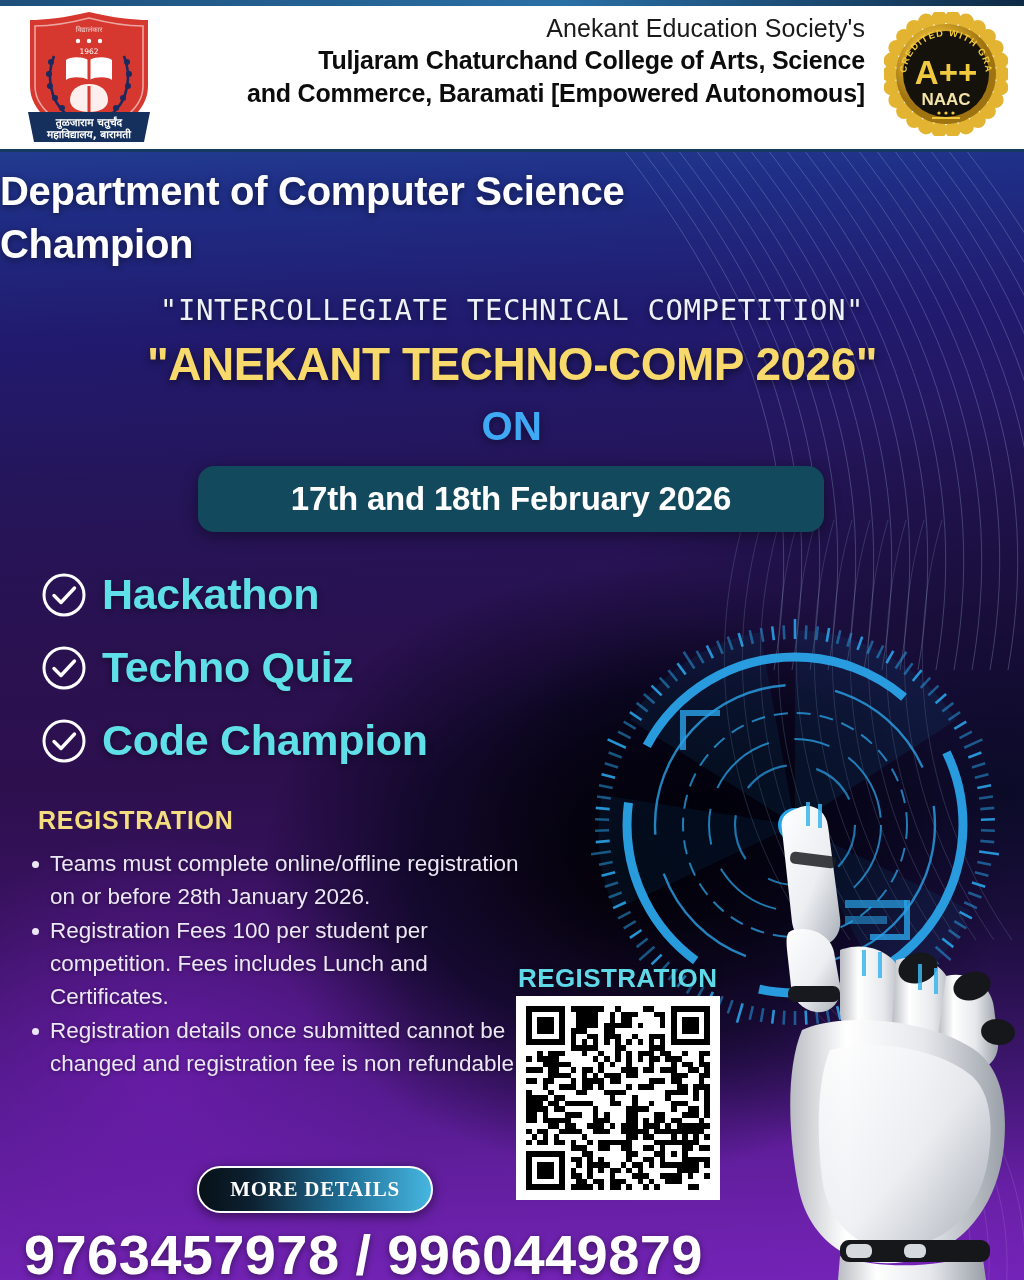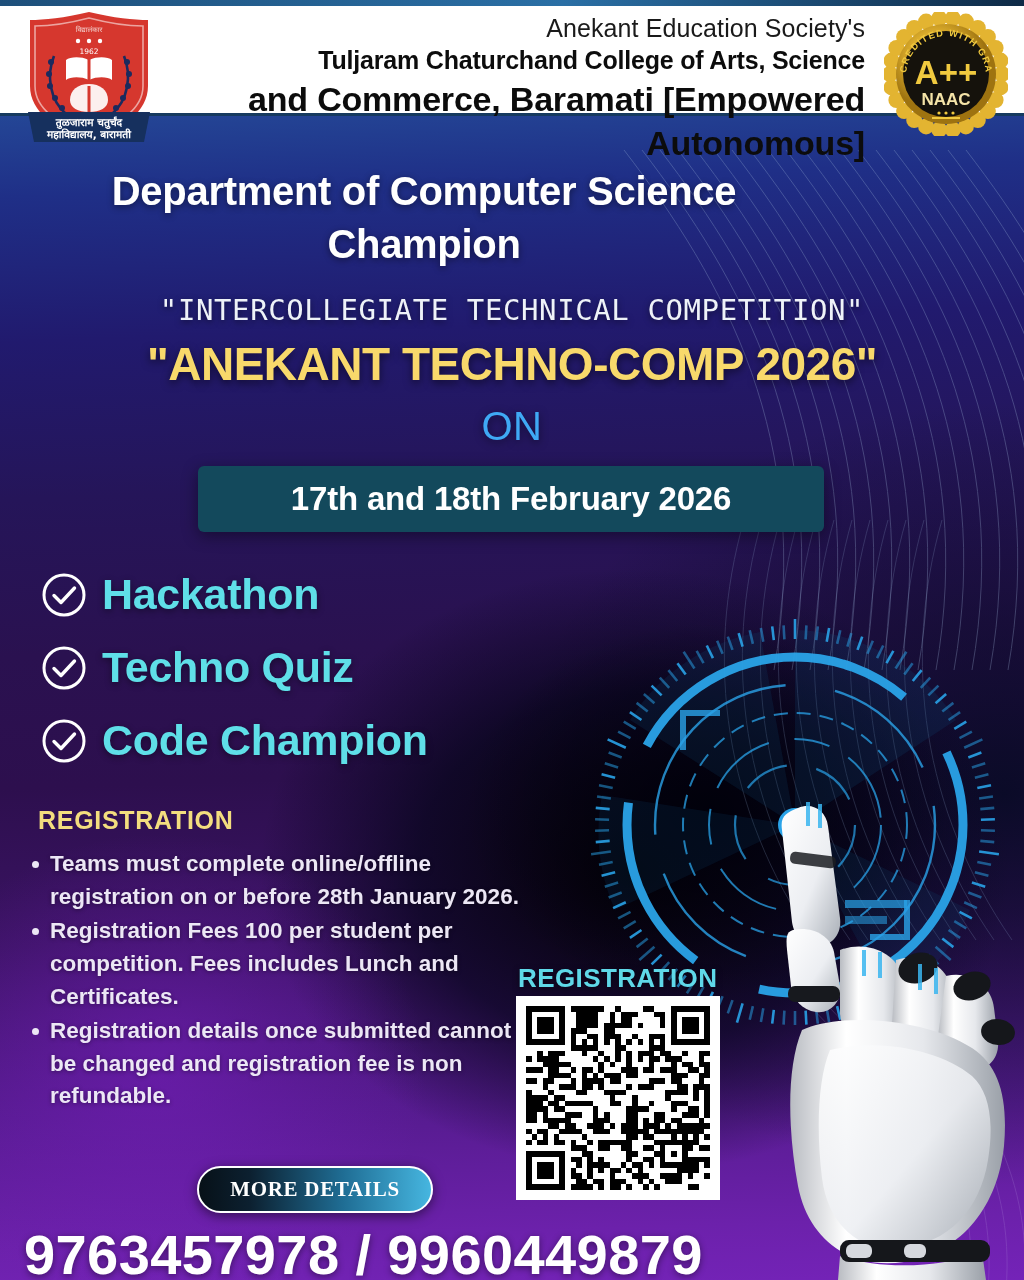--- a/index.html
+++ b/index.html
@@ -41,66 +41,66 @@
     background:radial-gradient(ellipse 340px 260px at 50% 50%, rgba(0,0,10,.90) 0%, rgba(0,0,10,0) 72%);
   }
 
   
   .bg-curves{position:absolute;right:0;top:150px;width:420px;height:520px;opacity:.55;}
   .bg-curves2{position:absolute;right:0;top:520px;width:340px;height:420px;opacity:.5;}
   .bg-curves3{position:absolute;right:0;top:1000px;width:220px;height:290px;opacity:.45;}
 
   
   .header{
-    position:absolute;left:0;top:0;width:1024px;height:116px;
+    position:absolute;left:0;top:0;width:1024px;height:152px;
     background:#ffffff;
     border-bottom:3px solid #163a5f;
     box-sizing:border-box;
     display:flex;align-items:center;
   }
   .header-topline{
     position:absolute;left:0;top:0;width:1024px;height:6px;
     background:linear-gradient(90deg,#1d4f7a,#2a6fa5 55%,#0e2a46);
   }
   .logo-left{position:absolute;left:18px;top:8px;width:142px;height:138px;}
   .naac{position:absolute;right:16px;top:12px;width:124px;height:124px;}
   .header-text{
     position:absolute;left:175px;top:14px;width:690px;
     text-align:right;color:#111;
   }
   .h-l1{font-size:25px;font-weight:400;letter-spacing:.1px;line-height:1.18;color:#1a1a1a;}
   .h-l2{font-size:25px;font-weight:800;line-height:1.32;color:#0c0c0c;letter-spacing:-.2px;}
-  .h-l3{font-size:34px;font-weight:800;line-height:1.32;color:#0c0c0c;letter-spacing:-.2px;}
+  .h-l3{font-size:25px;font-weight:800;line-height:1.32;color:#0c0c0c;letter-spacing:-.2px;}
 
   
   .dept{
-    position:absolute;left:0;top:165px;width:848px;text-align:center;
+    position:absolute;left:0;top:165px;width:848px;
     color:#ffffff;font-size:40px;font-weight:800;line-height:1.32;
     letter-spacing:-.3px;
     text-shadow:0 2px 7px rgba(0,0,0,.45);
   }
   .subtitle{
     position:absolute;left:0;top:293px;width:1024px;text-align:center;
     color:#eef2f8;font-size:29px;font-weight:400;letter-spacing:.6px;
     font-family:"DejaVu Sans Mono",monospace;
     text-shadow:0 2px 6px rgba(0,0,0,.5);
   }
   .eventname{
     position:absolute;left:0;top:337px;width:1024px;text-align:center;
     color:#f8d96b;font-size:46px;font-weight:800;letter-spacing:-.5px;
     text-shadow:0 3px 9px rgba(0,0,0,.55);
   }
   .on{
     position:absolute;left:0;top:404px;width:1024px;text-align:center;
-    color:#3fa9f5;font-size:40px;font-weight:400;letter-spacing:.5px;
+    color:#3fa9f5;font-size:40px;font-weight:700;letter-spacing:.5px;
     text-shadow:0 2px 8px rgba(0,0,0,.5);
   }
   .datebar{
     position:absolute;left:198px;top:466px;width:626px;height:66px;
-    background:#13495c;border-radius:6px;
+    background:#13495c;border-radius:16px;
     display:flex;align-items:center;justify-content:center;
     box-shadow:0 4px 16px rgba(0,0,0,.42);
   }
   .datebar span{color:#fff;font-size:33px;font-weight:800;letter-spacing:-.2px;}
 
   
   .events{position:absolute;left:40px;top:558px;width:560px;}
   .ev{display:flex;align-items:center;height:73px;}
   .ev-ico{width:48px;height:48px;flex:0 0 48px;margin-right:14px;}
   .ev-lbl{
@@ -111,21 +111,20 @@
   
   .reg-head{
     position:absolute;left:38px;top:806px;
     color:#f3dd7e;font-size:25px;font-weight:800;letter-spacing:.7px;
   }
   .reg-list{
     position:absolute;left:22px;top:848px;width:485px;
     margin:0;padding:0 0 0 28px;
     color:#ece7f5;font-size:22.5px;line-height:1.45;
     list-style:none;
-    font-weight:bold;
   }
   .reg-list li{position:relative;margin-bottom:2px;text-shadow:0 1px 4px rgba(0,0,0,.4);}
   .reg-list li::before{
     content:"";position:absolute;left:-18px;top:13px;
     width:7px;height:7px;border-radius:50%;background:#ece7f5;
   }
 
   
   .more-btn{
     position:absolute;left:197px;top:1166px;width:236px;height:47px;

